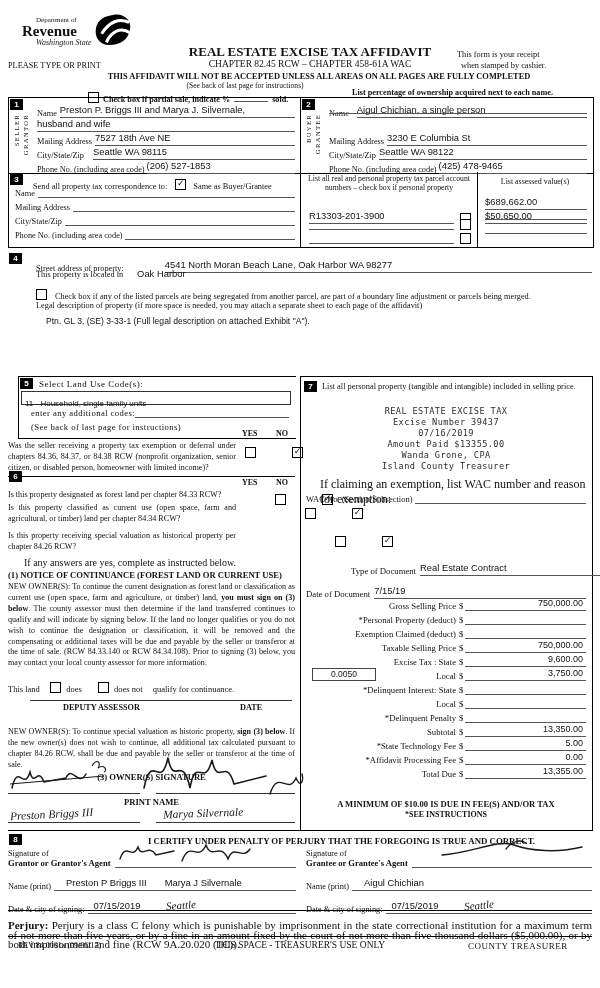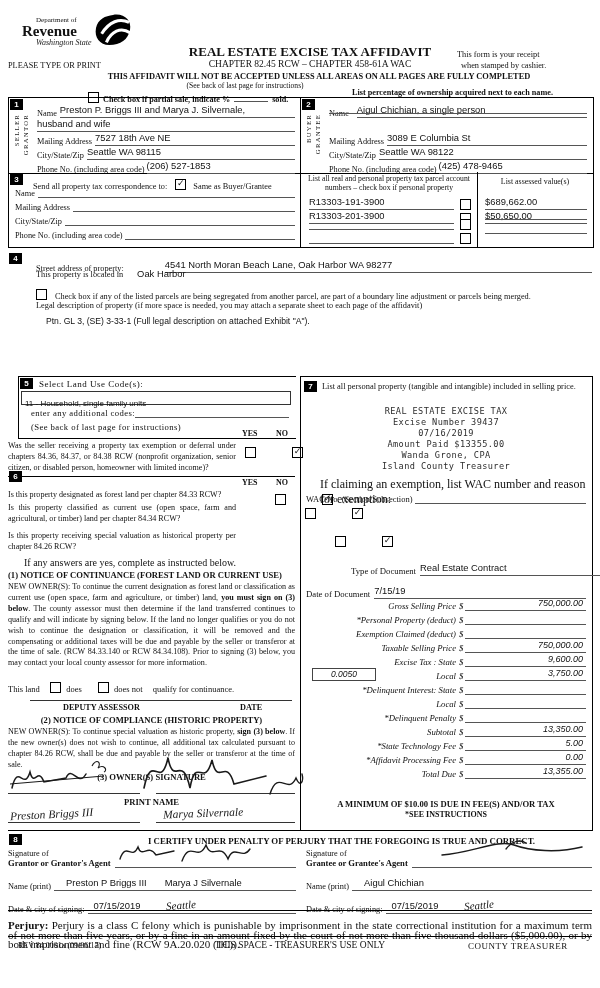--- a/index.html
+++ b/index.html
@@ -80,40 +80,40 @@
     </div>
     <div class="abs row" style="left:28px;top:15px;width:258px;">
       <span class="ul grow"><span class="val">husband and wife</span></span>
     </div>
     <div class="abs row" style="left:28px;top:29px;width:258px;">
       <span class="lbl">Mailing Address</span>
       <span class="ul grow" style="margin-left:3px;"><span class="val">7527 18th Ave NE</span></span>
     </div>
     <div class="abs row" style="left:28px;top:43px;width:258px;">
       <span class="lbl">City/State/Zip</span>
-      <span class="ul grow" style="margin-left:3px;"><span class="val">Seattle WA 98115</span></span>
+      <span class="ul grow" style="margin-left:9px;"><span class="val">Seattle WA 98115</span></span>
     </div>
     <div class="abs row" style="left:28px;top:57px;width:258px;">
       <span class="lbl">Phone No. (including area code)</span>
       <span class="ul grow" style="margin-left:2px;"><span class="val">(206) 527-1853</span></span>
     </div>
 
     <div class="abs badge" style="left:293px;top:1px;">2</div>
     <span class="abs vtxt" style="left:296px;top:16px;">BUYER</span>
     <span class="abs vtxt" style="left:305px;top:16px;">GRANTEE</span>
     <div class="abs row" style="left:320px;top:1px;width:258px;">
       <span class="lbl">Name</span>
       <span class="ul grow" style="margin-left:8px;"><span class="val">Aigul Chichian, a single person</span></span>
     </div>
     <div class="abs row" style="left:320px;top:15px;width:258px;">
       <span class="ul grow"><span class="val"></span></span>
     </div>
     <div class="abs row" style="left:320px;top:29px;width:258px;">
       <span class="lbl">Mailing Address</span>
-      <span class="ul grow" style="margin-left:3px;"><span class="val">3089 E Columbia St</span></span>
+      <span class="ul grow" style="margin-left:3px;"><span class="val">3230 E Columbia St</span></span>
     </div>
     <div class="abs row" style="left:320px;top:43px;width:258px;">
       <span class="lbl">City/State/Zip</span>
       <span class="ul grow" style="margin-left:3px;"><span class="val">Seattle WA 98122</span></span>
     </div>
     <div class="abs row" style="left:320px;top:57px;width:258px;">
       <span class="lbl">Phone No. (including area code)</span>
       <span class="ul grow" style="margin-left:2px;"><span class="val">(425) 478-9465</span></span>
     </div>
   </div>
@@ -141,24 +141,20 @@
       <span class="ul grow" style="margin-left:3px;"></span>
     </div>
     <div class="abs row" style="left:6px;top:59px;width:280px;">
       <span class="lbl">Phone No. (including area code)</span>
       <span class="ul grow" style="margin-left:2px;"></span>
     </div>
 
     <div class="abs ctr" style="left:294px;top:2px;width:172px;font-size:7.7px;line-height:9px;">
       <div>List all real and personal property tax parcel account</div>
       <div>numbers – check box if personal property</div>
-    </div>
-    <div class="abs row" style="left:300px;top:19px;width:162px;">
-      <span class="ul grow"><span class="val">R13303-191-3900</span></span>
-      <span class="cb" style="margin-left:6px;"></span>
     </div>
     <div class="abs row" style="left:300px;top:33px;width:162px;">
       <span class="ul grow"><span class="val">R13303-201-3900</span></span>
       <span class="cb" style="margin-left:6px;"></span>
     </div>
     <div class="abs row" style="left:300px;top:47px;width:162px;">
       <span class="ul grow"><span class="val"></span></span>
       <span class="cb" style="margin-left:6px;"></span>
     </div>
     <div class="abs row" style="left:300px;top:61px;width:162px;">
@@ -250,21 +246,20 @@
       <span>does</span>
       <span class="cb" style="margin:0 3px 0 14px;"></span>
       <span>does not</span>
       <span style="margin-left:8px;">qualify for continuance.</span>
     </div>
 
     <div class="abs" style="left:22px;top:324px;width:262px;border-top:1px solid #333;"></div>
     <div class="abs b" style="left:55px;top:327px;font-size:8.2px;">DEPUTY ASSESSOR</div>
     <div class="abs b" style="left:232px;top:327px;font-size:8.2px;">DATE</div>
 
-    <div class="abs b ctr" style="left:0;top:339px;width:287px;font-size:8.6px;">(2) NOTICE OF COMPLIANCE (HISTORIC PROPERTY)</div>
     <div class="abs para" style="left:0;top:351px;width:287px;">
       <span>NEW OWNER(S): To continue special valuation as historic property, </span><b>sign (3) below</b><span>. If the new owner(s) does not wish to continue, all additional tax calculated pursuant to chapter 84.26 RCW, shall be due and payable by the seller or transferor at the time of sale.</span>
     </div>
 
     <div class="abs b ctr" style="left:0;top:396px;width:287px;font-size:8.6px;">(3) OWNER(S) SIGNATURE</div>
     <div class="abs" style="left:0;top:417px;width:132px;border-top:1px solid #333;"></div>
     <div class="abs" style="left:148px;top:417px;width:139px;border-top:1px solid #333;"></div>
     <div class="abs b ctr" style="left:0;top:421px;width:287px;font-size:8.6px;">PRINT NAME</div>
     <div class="abs hand" style="left:2px;top:432px;font-size:11.5px;transform:rotate(-3deg);">Preston Briggs III</div>
     <div class="abs hand" style="left:155px;top:431px;font-size:11.5px;transform:rotate(-2deg);">Marya Silvernale</div>
@@ -306,21 +301,21 @@
 
     <div class="abs row" style="left:6px;top:180px;width:280px;margin-left:45px;">
       <span style="font-size:8.7px;white-space:nowrap;">Type of Document</span>
       <span class="ul grow" style="margin-left:4px;"><span class="val">Real Estate Contract</span></span>
     </div>
     <div class="abs row" style="left:6px;top:203px;width:280px;">
       <span style="font-size:8.7px;white-space:nowrap;">Date of Document</span>
       <span class="ul grow" style="margin-left:4px;"><span class="val">7/15/19</span></span>
     </div>
 
-    <div class="abs" style="left:6px;top:220px;width:280px;font-style:italic;">
+    <div class="abs" style="left:6px;top:220px;width:280px;">
       <div class="mrow">
         <span class="mlabel">Gross Selling Price</span>
           <span class="dollar">$</span>
         <span class="mline"><span class="mval">750,000.00</span></span>
       </div>
       <div class="mrow">
         <span class="mlabel">*Personal Property (deduct)</span>
           <span class="dollar">$</span>
         <span class="mline"><span class="mval"></span></span>
       </div>

